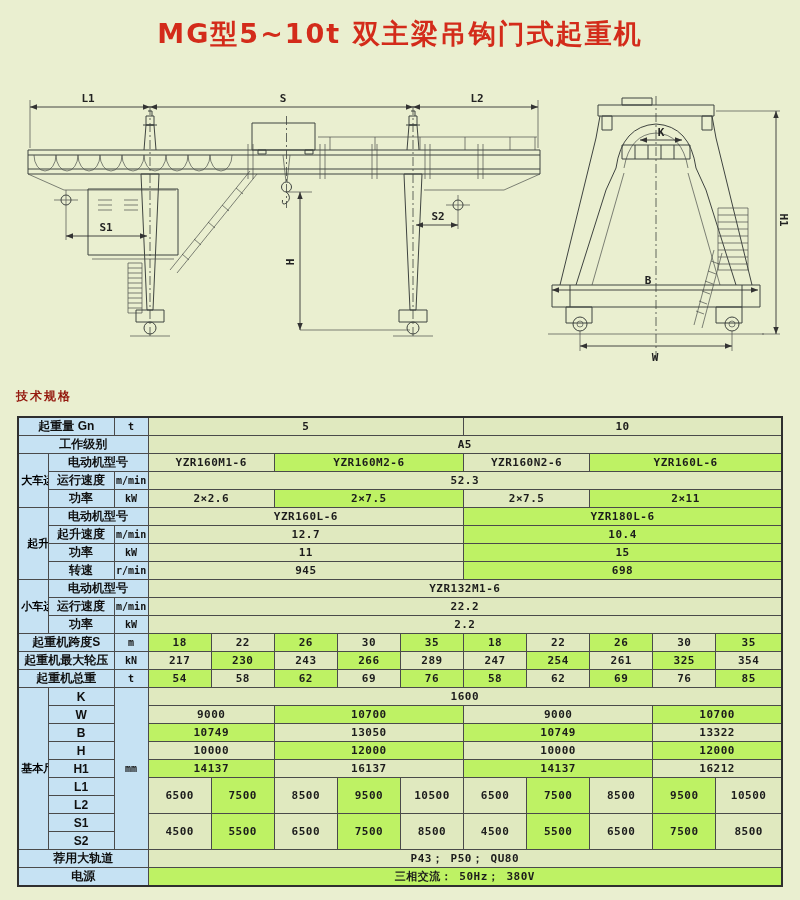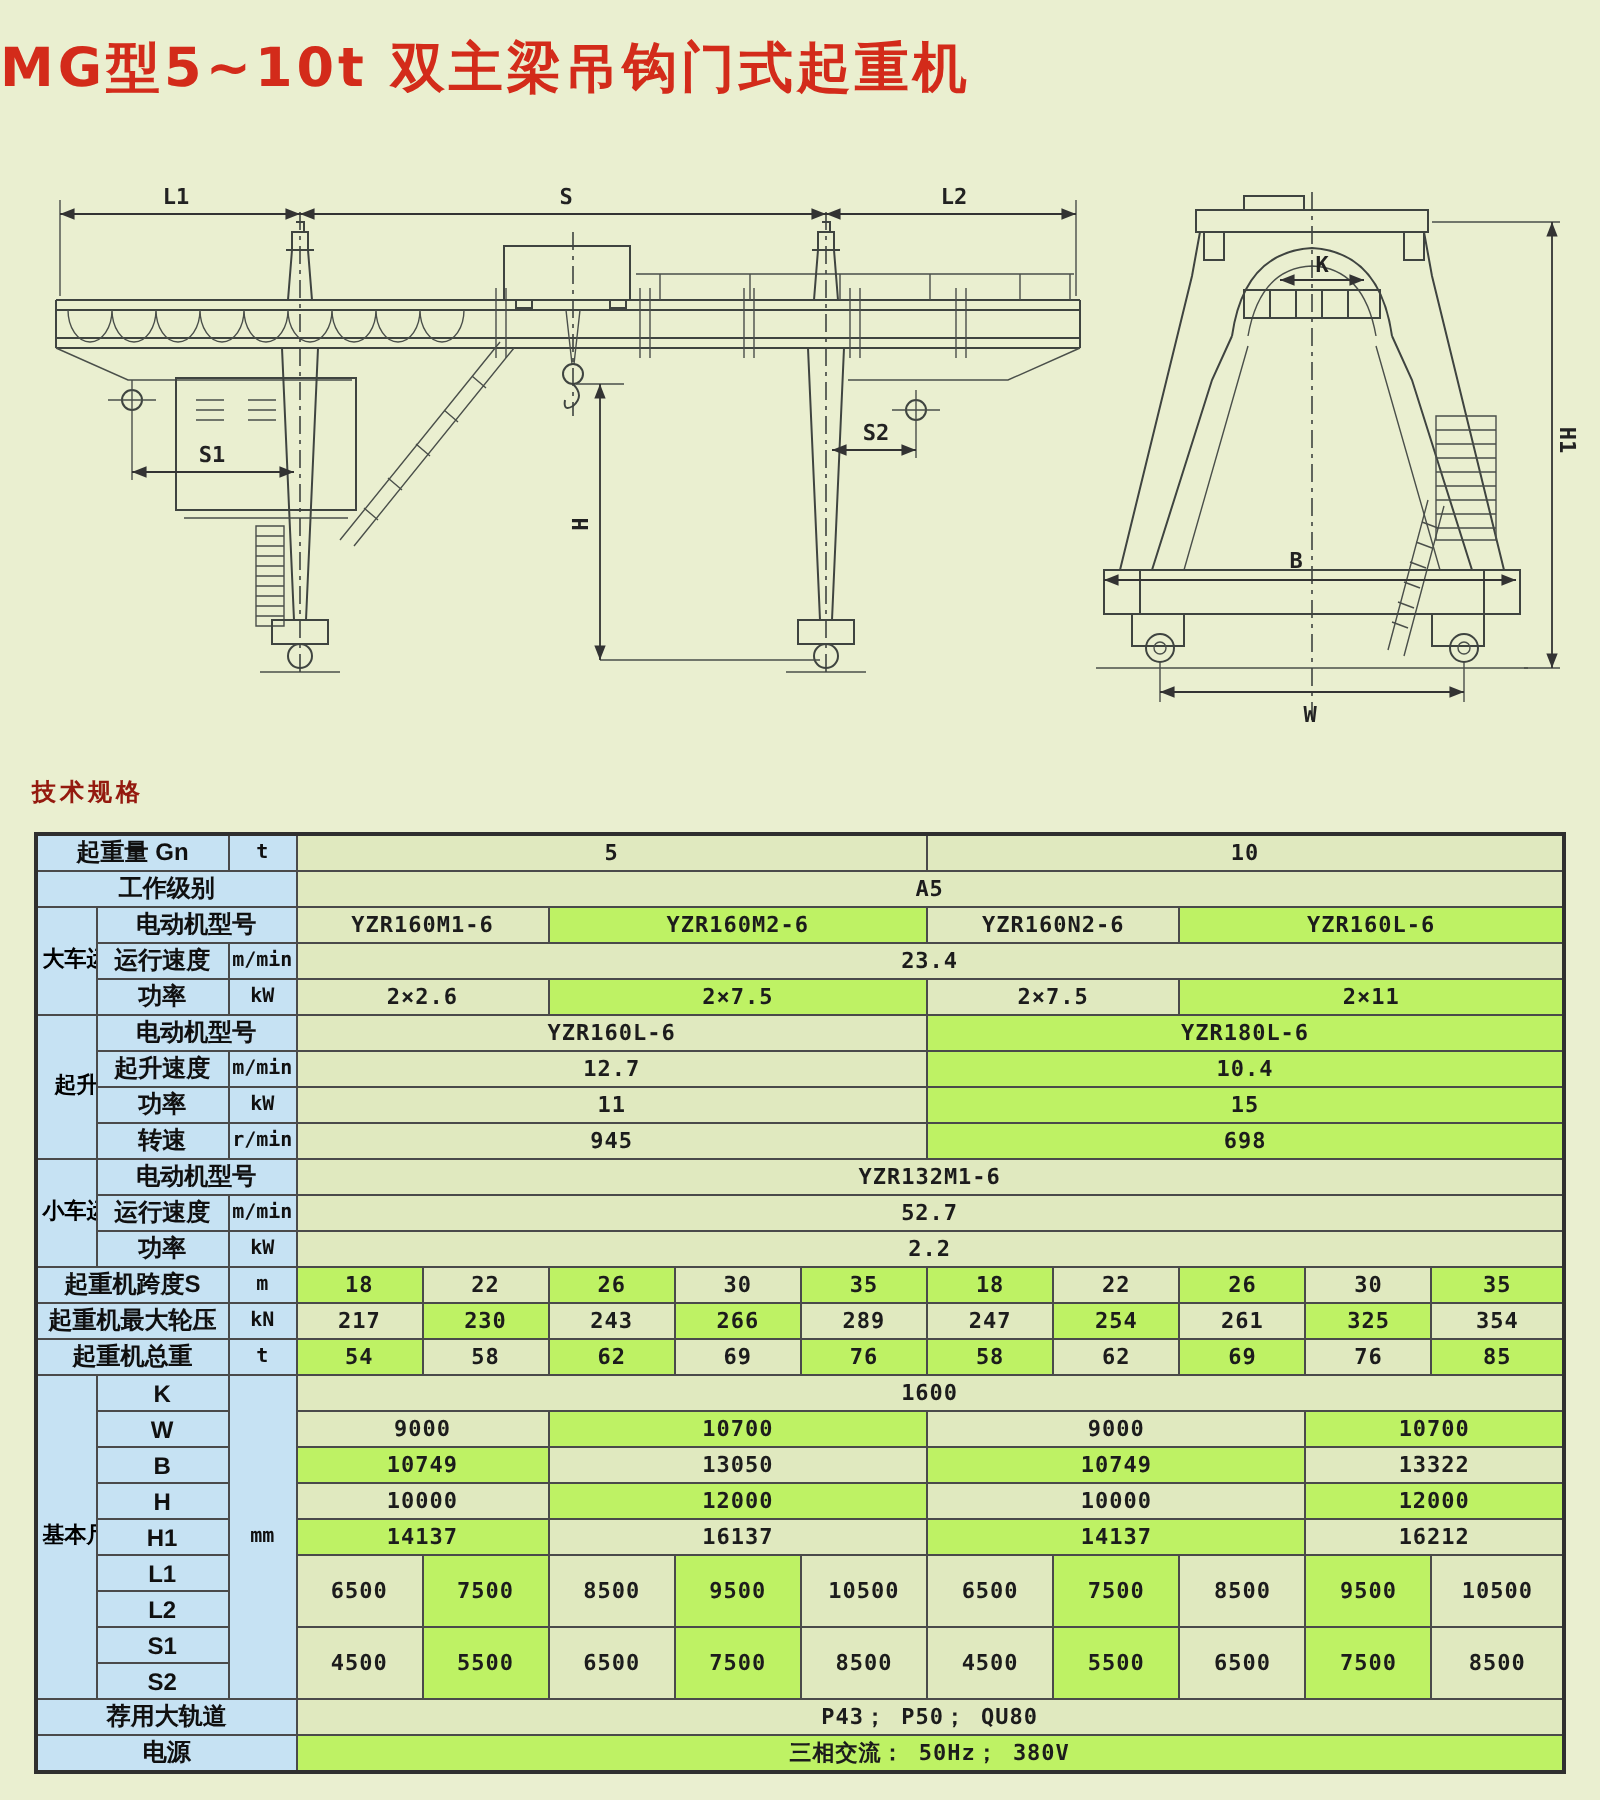--- a/index.html
+++ b/index.html
@@ -3,21 +3,21 @@
 <meta charset="utf-8">
 <style>
   html,body{margin:0;padding:0;}
   body{
     width:800px;height:900px;position:relative;overflow:hidden;
     background:#eaefd0;
     font-family:"Liberation Sans",sans-serif;
   }
   .title{
     position:absolute;top:16px;left:0;width:800px;
-    text-align:left;font-size:27px;font-weight:bold;letter-spacing:2px;
+    text-align:center;font-size:27px;font-weight:bold;letter-spacing:2px;
     color:#d32b1a;font-family:"DejaVu Sans",sans-serif;
   }
   .drawing{position:absolute;top:78px;left:0;}
   .drawing svg{display:block;}
   .dwg{stroke:#3f4440;stroke-width:1;fill:none;}
   .dwg-thin{stroke:#4a4f4a;stroke-width:0.7;fill:none;}
   .ctr{stroke:#3f4440;stroke-width:0.8;fill:none;stroke-dasharray:9 3 2 3;}
   .dim{stroke:#333;stroke-width:0.9;fill:none;}
   .dimtxt{font-family:"DejaVu Sans Mono",monospace;font-size:11px;font-weight:bold;fill:#222;}
   .spec-heading{
@@ -197,21 +197,21 @@
     <td rowspan="3" class="grp"><span>大车运行机构</span></td>
     <td colspan="2" class="lbl">电动机型号</td>
     <td colspan="2" class="g val">YZR160M1-6</td>
     <td colspan="3" class="b val">YZR160M2-6</td>
     <td colspan="2" class="g val">YZR160N2-6</td>
     <td colspan="3" class="b val">YZR160L-6</td>
   </tr>
   <tr>
     <td class="lbl">运行速度</td>
     <td class="unit">m/min</td>
-    <td colspan="10" class="g val">23.4</td>
+    <td colspan="10" class="g val">52.3</td>
   </tr>
   <tr>
     <td class="lbl">功率</td>
     <td class="unit">kW</td>
     <td colspan="2" class="g val">2×2.6</td>
     <td colspan="3" class="b val">2×7.5</td>
     <td colspan="2" class="g val">2×7.5</td>
     <td colspan="3" class="b val">2×11</td>
   </tr>
 
@@ -241,21 +241,21 @@
   </tr>
 
   <tr>
     <td rowspan="3" class="grp"><span>小车运行机构</span></td>
     <td colspan="2" class="lbl">电动机型号</td>
     <td colspan="10" class="g val">YZR132M1-6</td>
   </tr>
   <tr>
     <td class="lbl">运行速度</td>
     <td class="unit">m/min</td>
-    <td colspan="10" class="g val">52.7</td>
+    <td colspan="10" class="g val">22.2</td>
   </tr>
   <tr>
     <td class="lbl">功率</td>
     <td class="unit">kW</td>
     <td colspan="10" class="g val">2.2</td>
   </tr>
 
   <tr>
     <td colspan="2" class="lbl">起重机跨度S</td>
     <td class="unit">m</td>

